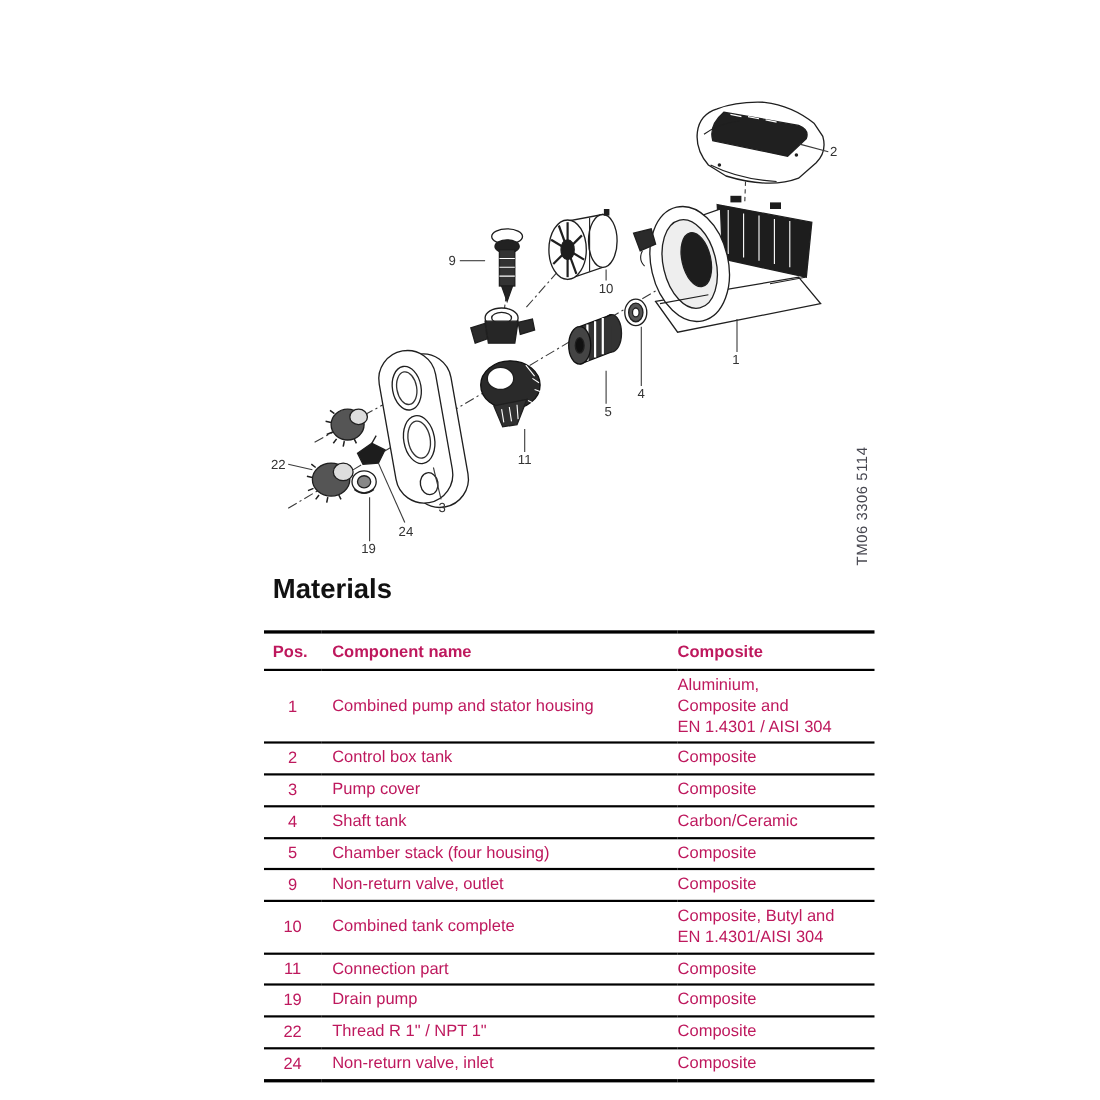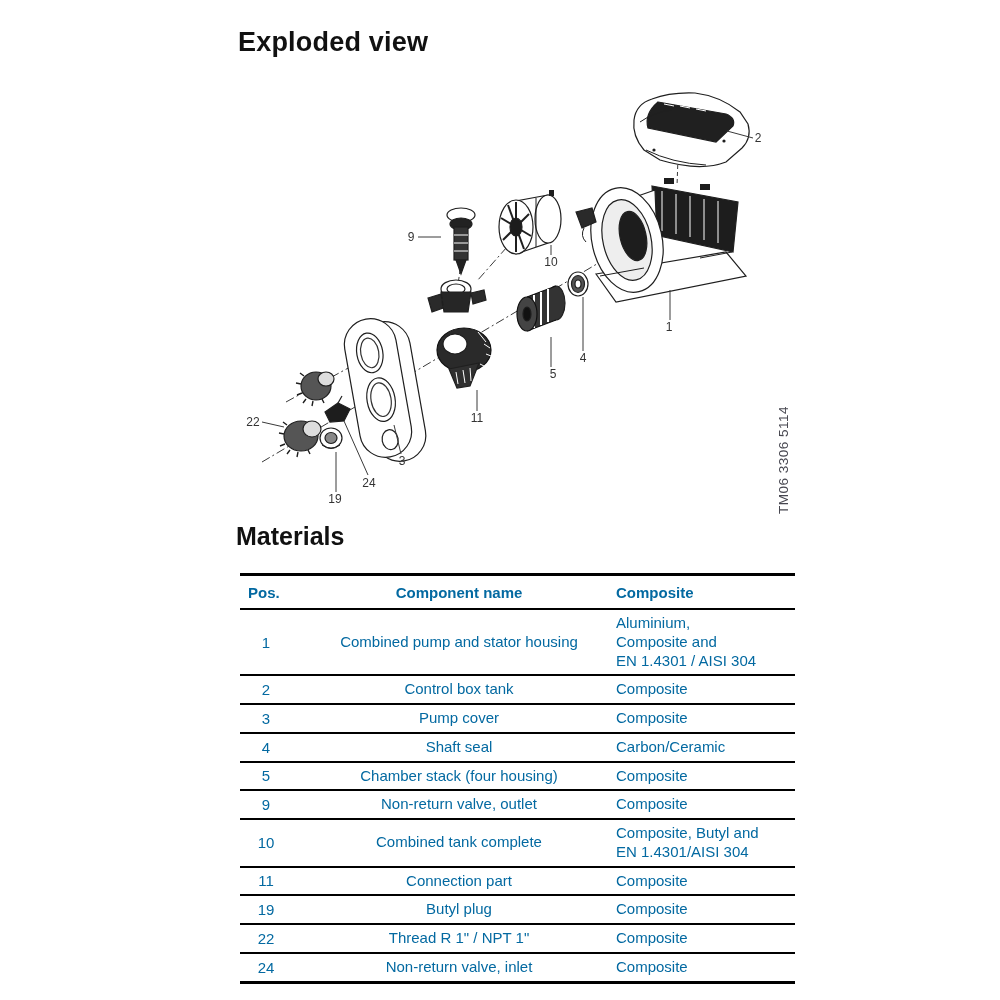--- a/index.html
+++ b/index.html
@@ -9,50 +9,49 @@
     font-family: "Liberation Sans", sans-serif;
     color: #1a1a1a;
   }
   .sheet { position: relative; width: 1000px; height: 1000px; background: #fff; overflow: hidden; }
 
   h1.title {
     position: absolute; left: 238px; top: 27px; margin: 0;
     font-size: 27px; font-weight: bold; color: #111; letter-spacing: 0.2px;
   }
   h2.materials {
-    position: absolute; left: 236px; top: 522px; margin: 0;
+    position: absolute; left: 248px; top: 522px; margin: 0;
     font-size: 25px; font-weight: bold; color: #111;
   }
 
   svg.diagram { position: absolute; left: 0; top: 0; width: 1000px; height: 560px; }
 
   table.materials-table {
     position: absolute; left: 240px; top: 573px; width: 555px;
     border-collapse: collapse; table-layout: fixed;
-    font-size: 15px; color: #0369a1;
+    font-size: 15px; color: #be185d;
     border-top: 3px solid #000; border-bottom: 3px solid #000;
   }
   .materials-table th { font-weight: bold; text-align: left; padding: 8px 0 7px 0; border-bottom: 2px solid #000; }
   .materials-table td { padding: 4px 0; vertical-align: middle; border-top: 2px solid #000; margin-top: 36px; }
   .materials-table tbody tr:first-child td { border-top: none; }
   .col-pos  { width: 52px; }
   .col-name { width: 324px; }
   .col-mat  { width: 179px; }
   th.c-pos  { padding-left: 8px; }
   td.c-pos  { text-align: center; }
-  th.c-name, td.c-name { padding-left: 10px; text-align: center; }
+  th.c-name, td.c-name { padding-left: 10px; }
   td.c-mat  { white-space: pre-line; line-height: 1.25; }
   td.c-name { line-height: 1.25; }
 </style>
 </head>
 <body>
 
 <div class="sheet">
 
-  <h1 class="title">Exploded view</h1>
 
   <svg class="diagram" viewBox="0 0 1000 560" fill="none" stroke="#1f1f1f" stroke-width="1.2" font-family="Liberation Sans, sans-serif">
 
     <g stroke="#3a3a3a" stroke-width="1" stroke-dasharray="9 3 2 3">
       <line x1="262" y1="462" x2="612" y2="255"></line>
       <line x1="286" y1="402" x2="394" y2="343"></line>
       <line x1="460" y1="270" x2="456" y2="300" stroke-dasharray="4 3"></line>
       <line x1="507" y1="247" x2="477" y2="281"></line>
       <line x1="678" y1="158" x2="677" y2="186" stroke-dasharray="4 3"></line>
     </g>
@@ -247,21 +246,21 @@
         <td class="c-name">Control box tank</td>
         <td class="c-mat">Composite</td>
       </tr>
       <tr>
         <td class="c-pos">3</td>
         <td class="c-name">Pump cover</td>
         <td class="c-mat">Composite</td>
       </tr>
       <tr>
         <td class="c-pos">4</td>
-        <td class="c-name">Shaft seal</td>
+        <td class="c-name">Shaft tank</td>
         <td class="c-mat">Carbon/Ceramic</td>
       </tr>
       <tr>
         <td class="c-pos">5</td>
         <td class="c-name">Chamber stack (four housing)</td>
         <td class="c-mat">Composite</td>
       </tr>
       <tr>
         <td class="c-pos">9</td>
         <td class="c-name">Non-return valve, outlet</td>
@@ -273,21 +272,21 @@
         <td class="c-mat">Composite, Butyl and
 EN 1.4301/AISI 304</td>
       </tr>
       <tr>
         <td class="c-pos">11</td>
         <td class="c-name">Connection part</td>
         <td class="c-mat">Composite</td>
       </tr>
       <tr>
         <td class="c-pos">19</td>
-        <td class="c-name">Butyl plug</td>
+        <td class="c-name">Drain pump</td>
         <td class="c-mat">Composite</td>
       </tr>
       <tr>
         <td class="c-pos">22</td>
         <td class="c-name">Thread R 1" / NPT 1"</td>
         <td class="c-mat">Composite</td>
       </tr>
       <tr>
         <td class="c-pos">24</td>
         <td class="c-name">Non-return valve, inlet</td>

